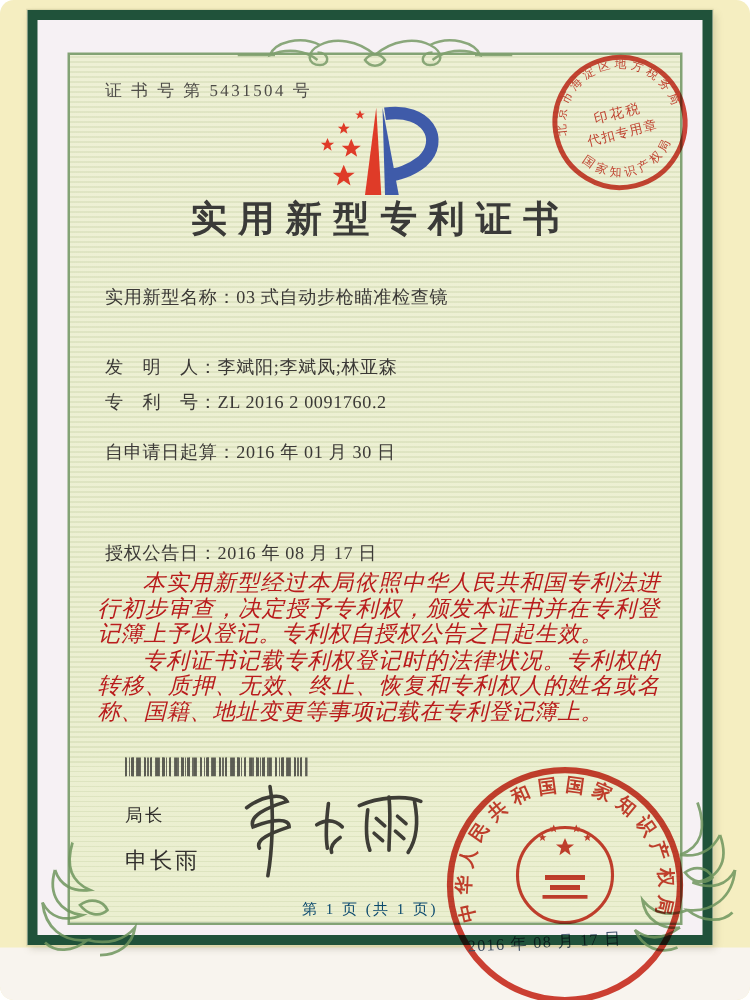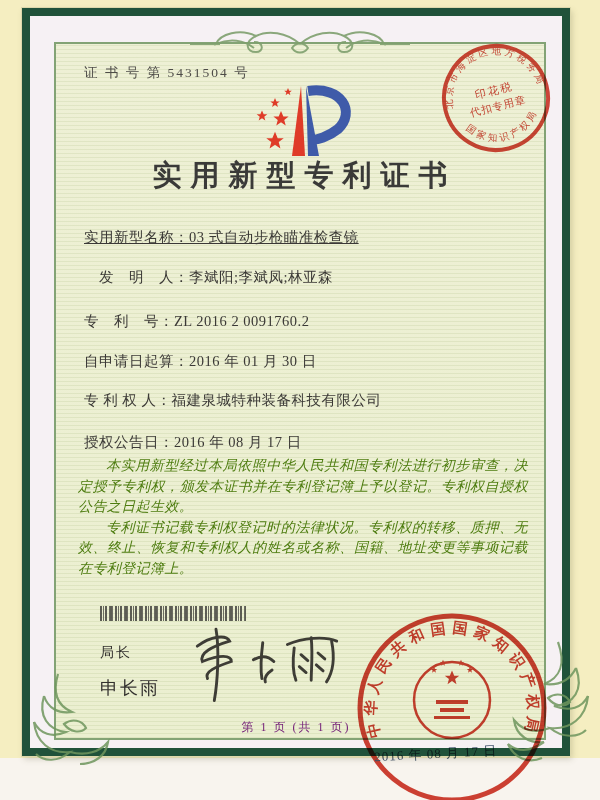--- a/index.html
+++ b/index.html
@@ -1,51 +1,52 @@
 <!DOCTYPE html>
 <html><head>
 <meta charset="utf-8">
 <style>
   html,body{margin:0;padding:0;}
   .page{
     position:relative;width:600px;height:800px;overflow:hidden;
     background:#f5eec1;
     font-family:"Liberation Serif","DejaVu Serif",serif;
+    border-radius:11px;
   }
   .bottom-strip{position:absolute;left:0;right:0;bottom:0;height:42px;background:#f8f4ee;}
   .cert-frame{
     position:absolute;left:22px;top:8px;width:532px;height:732px;
     border:8px solid #20523a;background:#f6f1f4;
     box-shadow:0 0 0 1px #ddd8ac, 2px 3px 6px rgba(90,90,60,.25);
   }
   .panel{
     position:absolute;left:54px;top:42px;width:488px;height:694px;
     border:2px solid #83a375;
     background:
       repeating-linear-gradient(0deg, rgba(120,150,70,.12) 0 1px, rgba(0,0,0,0) 1px 4px),
       linear-gradient(#eef0d5,#ebefd0);
   }
   .abs{position:absolute;}
   .cert-no{left:84px;top:64px;font-size:13.5px;letter-spacing:2px;color:#4e4c48;}
   .title{left:0;top:156px;width:600px;text-align:center;font-size:29px;font-weight:bold;
          letter-spacing:9px;text-indent:9px;color:#3a3a38;}
   .row{left:84px;font-size:14.5px;color:#3b3936;letter-spacing:.5px;white-space:nowrap;}
   .row .lab{color:#3b3936;}
-  .paras{left:78px;top:456px;width:450px;font-size:14px;line-height:20.5px;
-         color:#4d7c0f;font-style:italic;letter-spacing:.4px;text-align:justify;}
+  .paras{left:78px;top:456px;width:450px;font-size:18px;line-height:20.5px;
+         color:#b91c1c;font-style:italic;letter-spacing:.4px;text-align:justify;}
   .paras p{margin:0;text-indent:2em;}
   .barcode{left:100px;top:606px;width:146px;height:15px;opacity:.85;
     background-image:
       repeating-linear-gradient(90deg,#44443f 0 2px,rgba(0,0,0,0) 2px 5px),
       repeating-linear-gradient(90deg,#55554e 0 1px,rgba(0,0,0,0) 1px 3px);}
   .signer-title{left:100px;top:644px;font-size:14px;color:#33312e;letter-spacing:2px;
     font-family:"Liberation Sans",sans-serif;}
   .signer-name{left:100px;top:676px;font-size:18px;color:#33312e;letter-spacing:2px;
     font-family:"Liberation Sans",sans-serif;}
-  .footer{left:0;top:719px;width:592px;text-align:center;font-size:12px;color:#701a75;letter-spacing:2px;}
+  .footer{left:0;top:719px;width:592px;text-align:center;font-size:12px;color:#0c4a6e;letter-spacing:2px;}
   .seal{mix-blend-mode:multiply;}
   .tax-seal{left:426px;top:28px;transform:rotate(-14deg);opacity:.92;}
   .office-seal{left:352px;top:608px;opacity:.95;}
   svg{display:block;}
 </style>
 </head>
 <body>
 
 <div class="page">
   <div class="bottom-strip"></div>
@@ -95,34 +96,31 @@
     <path d="M58 9 C92 4 106 30 88 47 C78 55 67 58 61 58" stroke="#3f5ba9" stroke-width="10" fill="none"></path>
     <use href="#star" fill="#df3b28" transform="translate(38,10) scale(.5)"></use>
     <use href="#star" fill="#df3b28" transform="translate(25,21) scale(.62)"></use>
     <use href="#star" fill="#df3b28" transform="translate(12,34) scale(.7)"></use>
     <use href="#star" fill="#df3b28" transform="translate(31,37) scale(1.0)"></use>
     <use href="#star" fill="#df3b28" transform="translate(25,59) scale(1.15)"></use>
   </svg>
 
   <div class="abs title">实用新型专利证书</div>
 
-  <div class="abs row" style="top:228px;text-decoration:underline;">
+  <div class="abs row" style="top:228px;">
     <span class="lab">实用新型名称：</span><span>03 式自动步枪瞄准检查镜</span>
   </div>
-  <div class="abs row" style="top:268px;margin-left:15px;">
+  <div class="abs row" style="top:284px;">
     <span class="lab">发　明　人：</span><span>李斌阳;李斌凤;林亚森</span>
   </div>
   <div class="abs row" style="top:312px;">
     <span class="lab">专　利　号：</span><span>ZL 2016 2 0091760.2</span>
   </div>
   <div class="abs row" style="top:352px;">
     <span class="lab">自申请日起算：</span><span>2016 年 01 月 30 日</span>
-  </div>
-  <div class="abs row" style="top:391px;">
-    <span class="lab">专 利 权 人：</span><span>福建泉城特种装备科技有限公司</span>
   </div>
   <div class="abs row" style="top:433px;">
     <span class="lab">授权公告日：</span><span>2016 年 08 月 17 日</span>
   </div>
 
   <div class="abs paras">
     <p>本实用新型经过本局依照中华人民共和国专利法进行初步审查，决定授予专利权，颁发本证书并在专利登记簿上予以登记。专利权自授权公告之日起生效。</p>
     <p>专利证书记载专利权登记时的法律状况。专利权的转移、质押、无效、终止、恢复和专利权人的姓名或名称、国籍、地址变更等事项记载在专利登记簿上。</p>
   </div>
 

